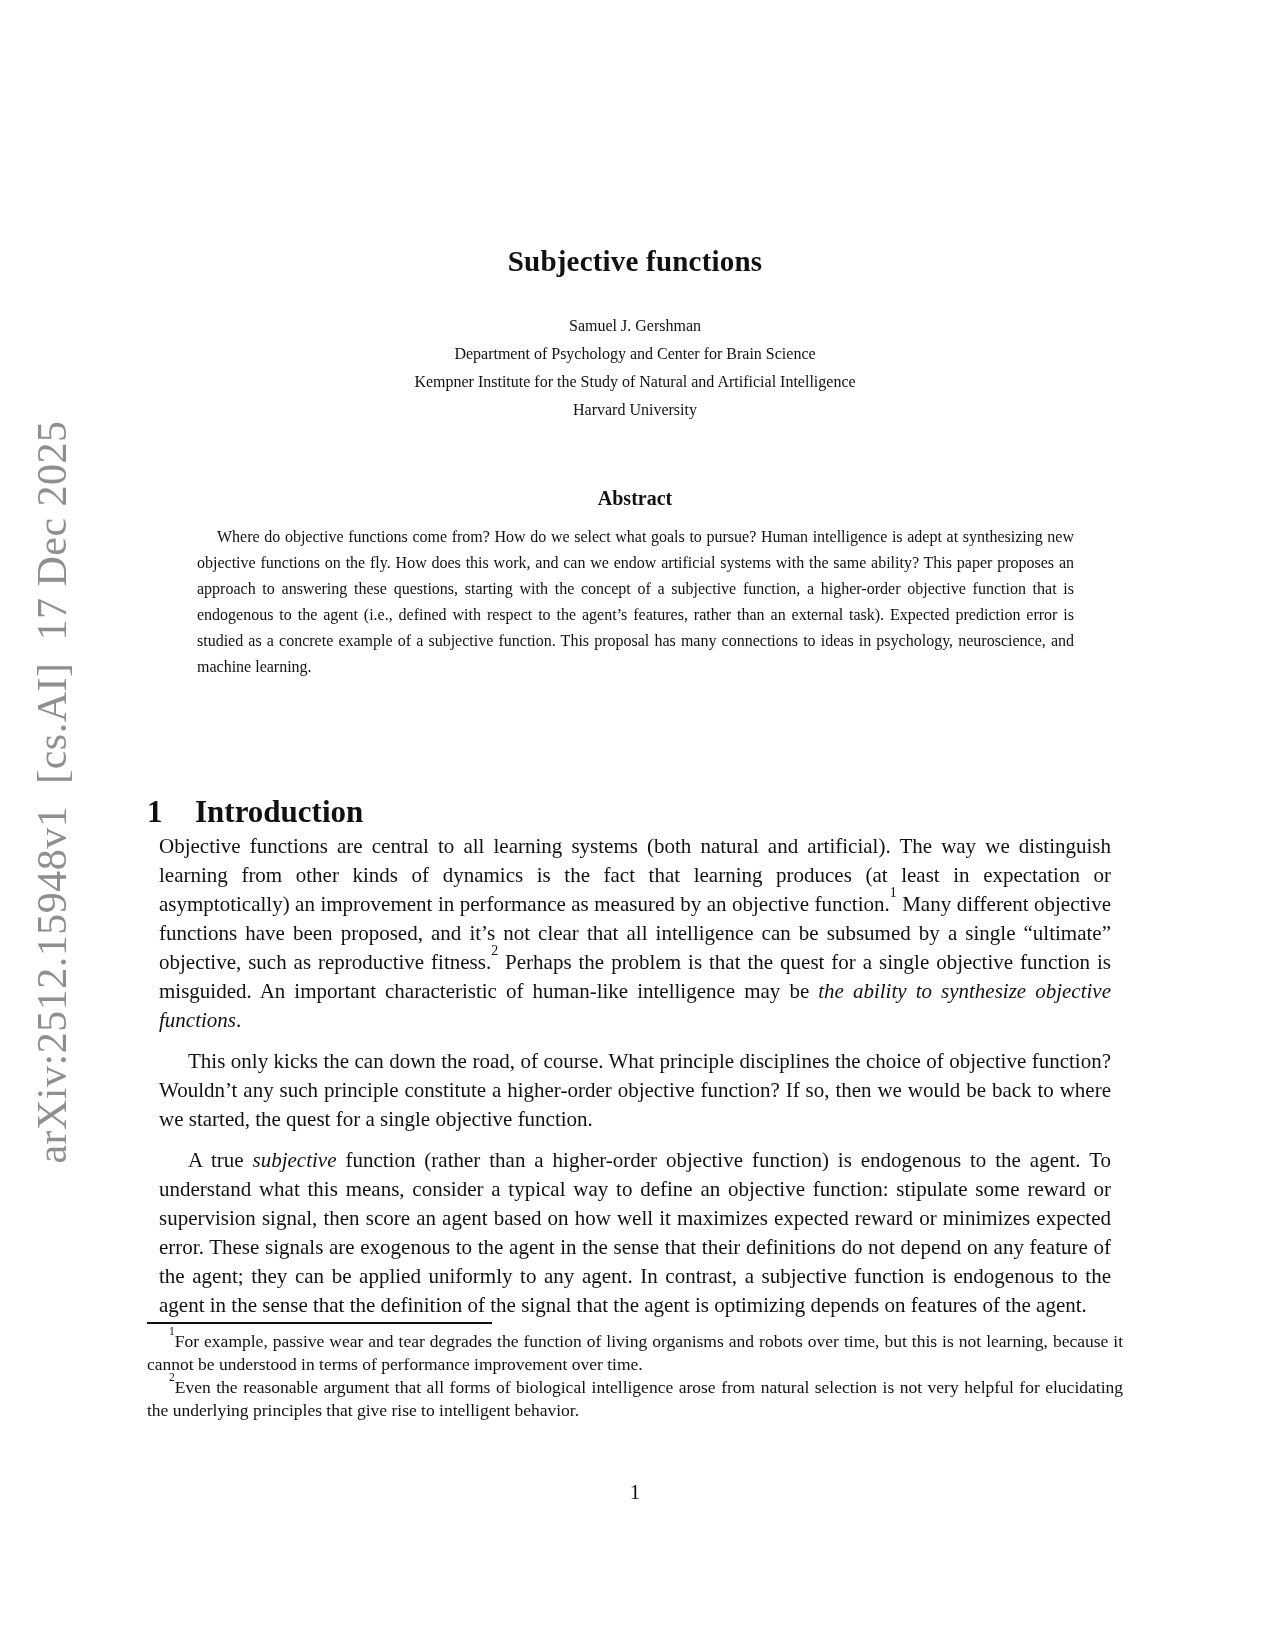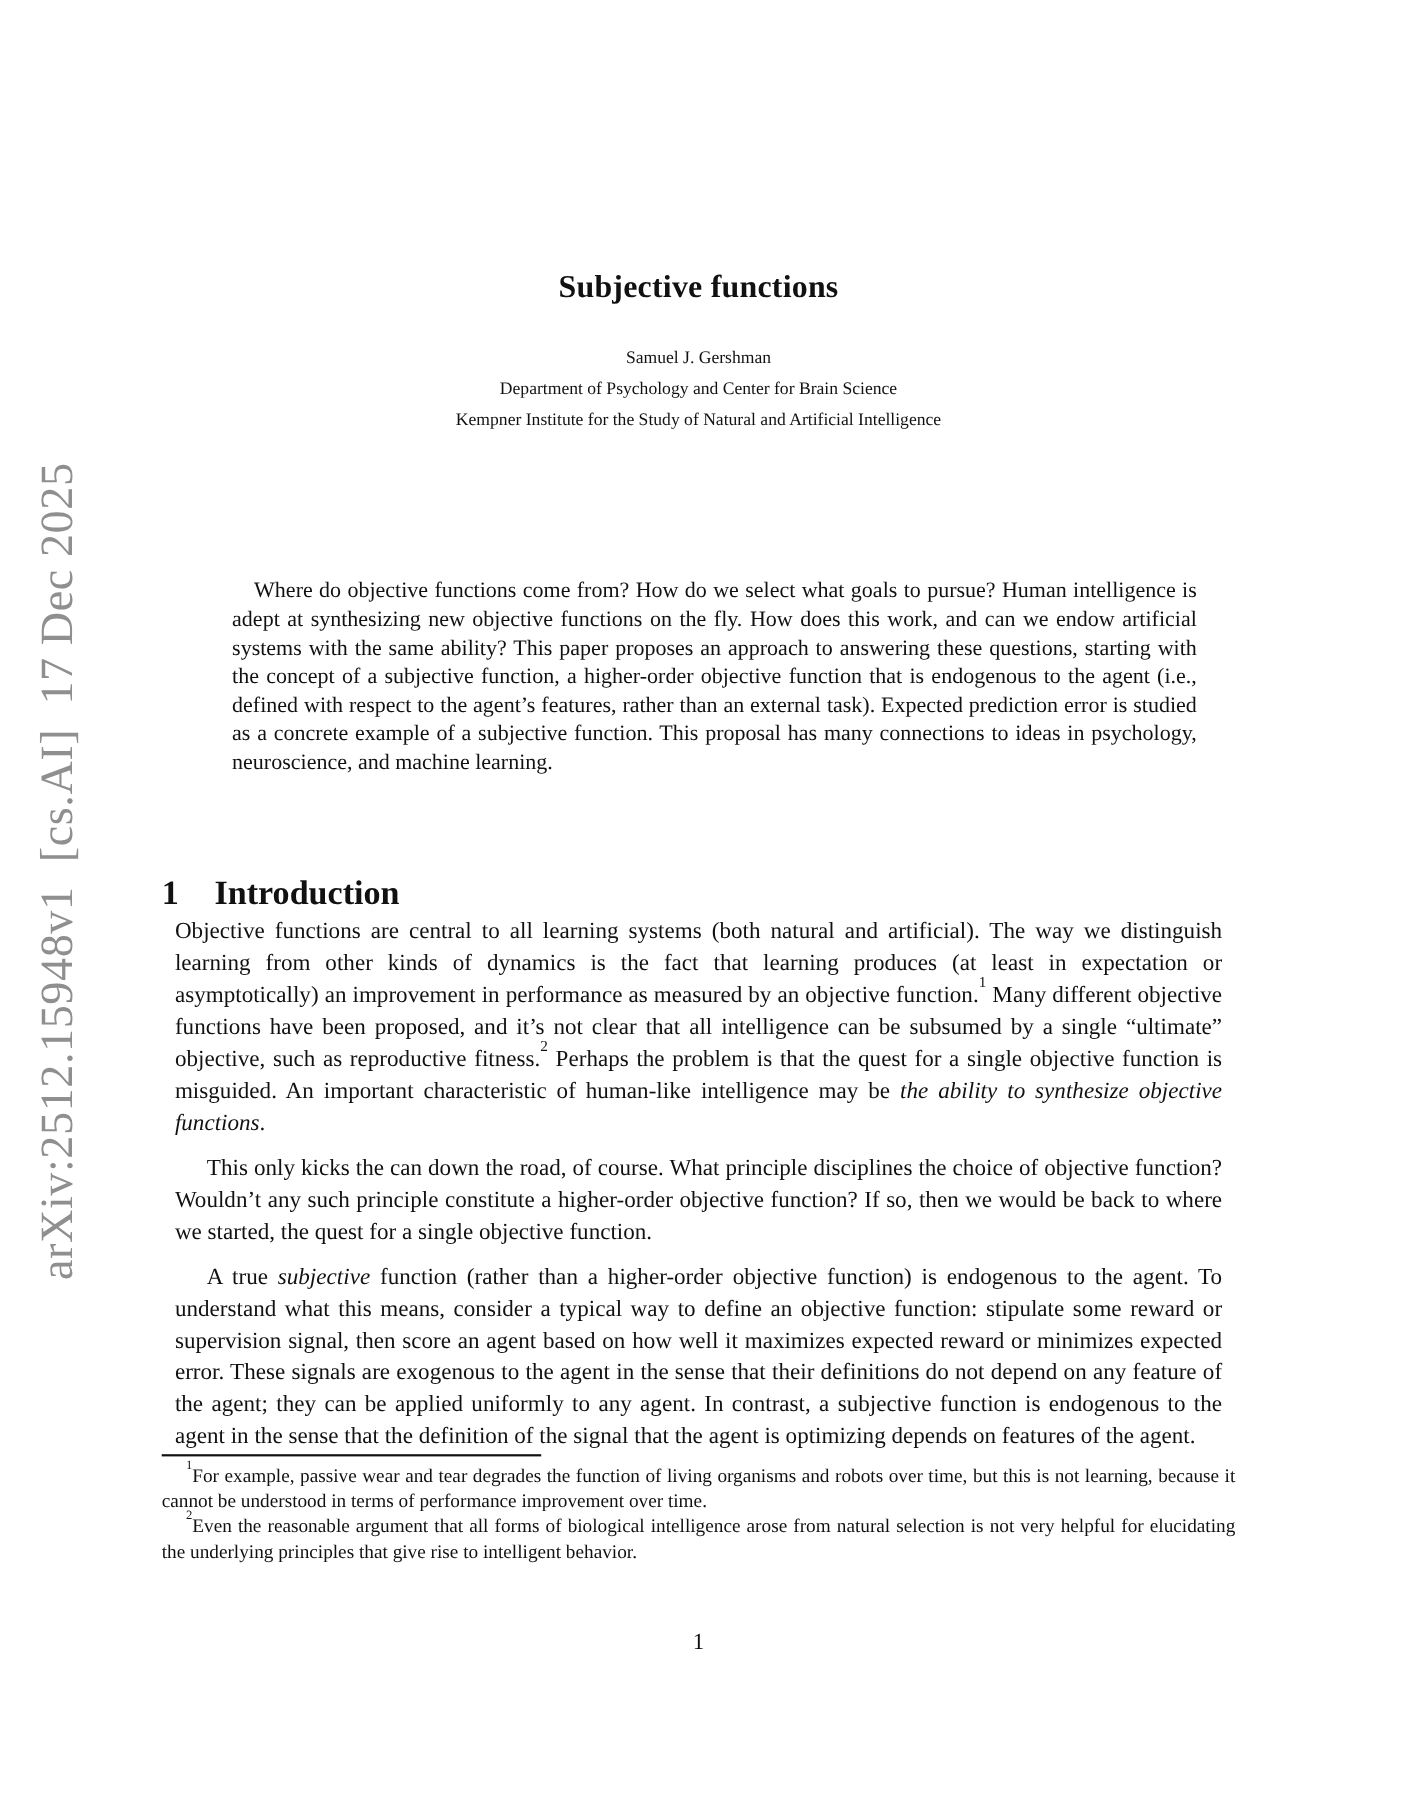--- a/index.html
+++ b/index.html
@@ -51,23 +51,23 @@
     top: 487px;
     left: 147px;
     width: 976px;
     text-align: center;
     font-size: 20px;
     font-weight: bold;
   }
   .abstract-body {
     position: absolute;
     top: 524px;
-    left: 211px;
+    left: 197px;
     width: 877px;
-    font-size: 20px;
+    font-size: 16px;
     line-height: 26px;
     text-align: justify;
   }
   .abstract-body p {
     margin: 0;
     text-indent: 20px;
   }
   .section-heading {
     position: absolute;
     top: 768px;
@@ -135,22 +135,24 @@
 <div class="page">
 
   <div class="watermark">arXiv:2512.15948v1  [cs.AI]  17 Dec 2025</div>
 
   <h1 class="title">Subjective functions</h1>
 
   <div class="authors">
     <div>Samuel J. Gershman</div>
     <div>Department of Psychology and Center for Brain Science</div>
     <div>Kempner Institute for the Study of Natural and Artificial Intelligence</div>
+    <div>Harvard University</div>
   </div>
 
+  <div class="abstract-heading">Abstract</div>
 
   <div class="abstract-body">
     <p>Where do objective functions come from? How do we select what goals to pursue? Human intelligence is adept at synthesizing new objective functions on the fly. How does this work, and can we endow artificial systems with the same ability? This paper proposes an approach to answering these questions, starting with the concept of a subjective function, a higher-order objective function that is endogenous to the agent (i.e., defined with respect to the agent’s features, rather than an external task). Expected prediction error is studied as a concrete example of a subjective function. This proposal has many connections to ideas in psychology, neuroscience, and machine learning.</p>
   </div>
 
   <h2 class="section-heading"><span class="sec-num">1</span><span>Introduction</span></h2>
 
   <div class="body-text">
     <p><span>Objective functions are central to all learning systems (both natural and artificial). The way we distinguish learning from other kinds of dynamics is the fact that learning produces (at least in expectation or asymptotically) an improvement in performance as measured by an objective function.</span><sup class="fnmark">1</sup><span> Many different objective functions have been proposed, and it’s not clear that all intelligence can be subsumed by a single “ultimate” objective, such as reproductive fitness.</span><sup class="fnmark">2</sup><span> Perhaps the problem is that the quest for a single objective function is misguided. An important characteristic of human-like intelligence may be </span><i>the ability to synthesize objective functions</i><span>.</span></p>
     <p class="indent"><span>This only kicks the can down the road, of course. What principle disciplines the choice of objective function? Wouldn’t any such principle constitute a higher-order objective function? If so, then we would be back to where we started, the quest for a single objective function.</span></p>

